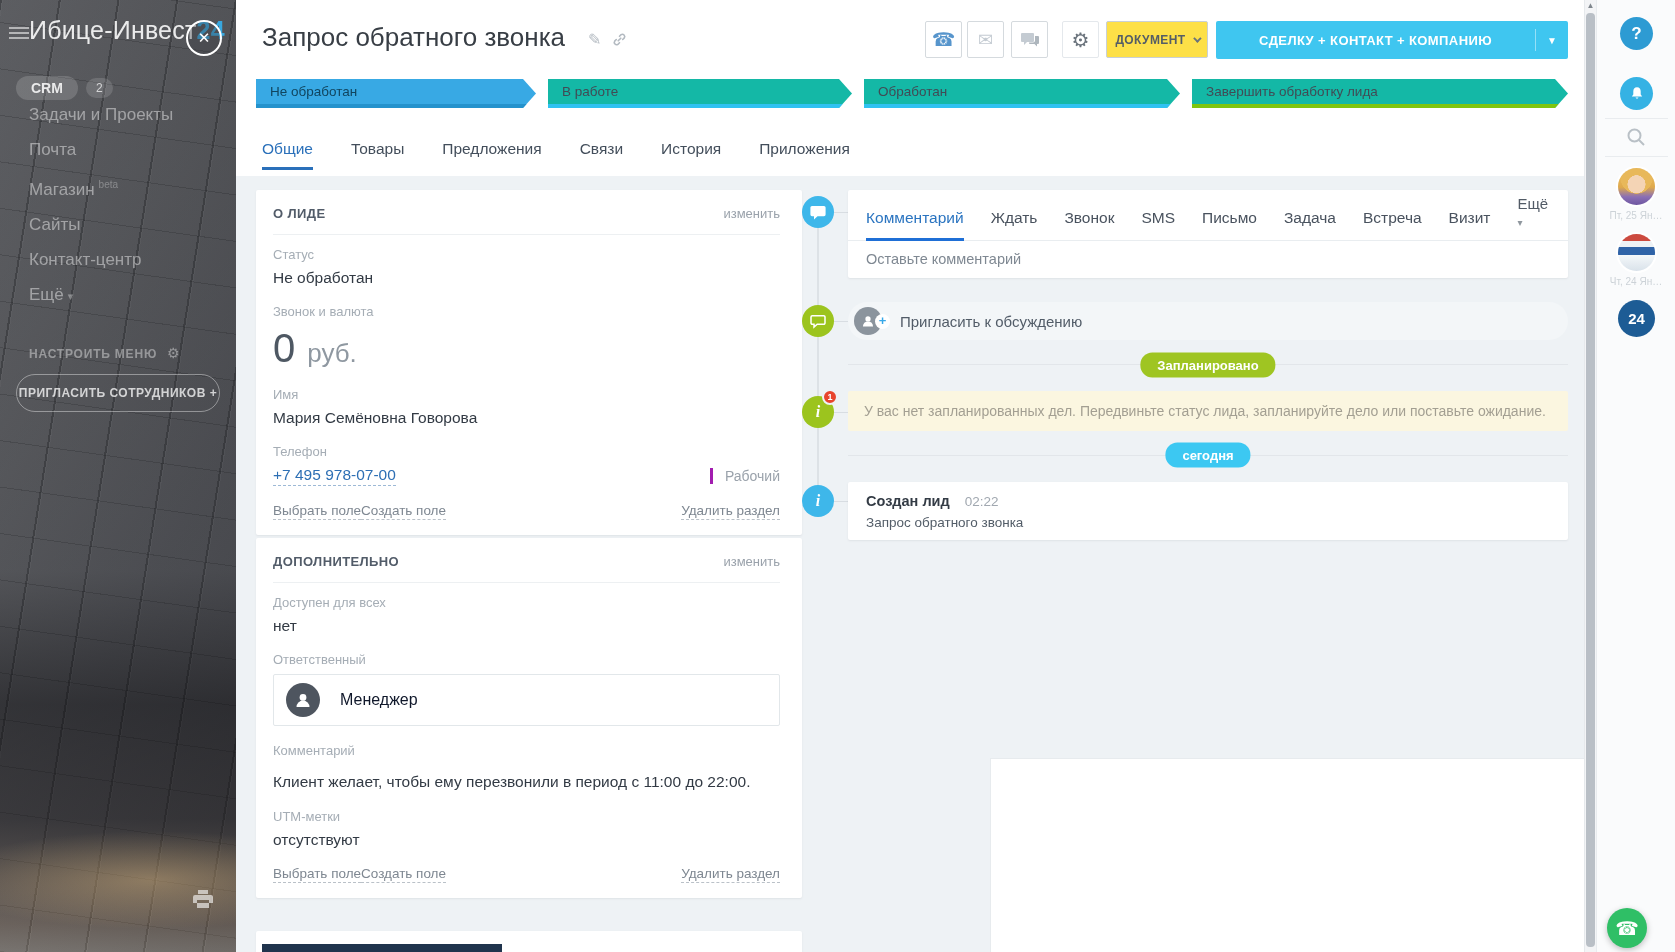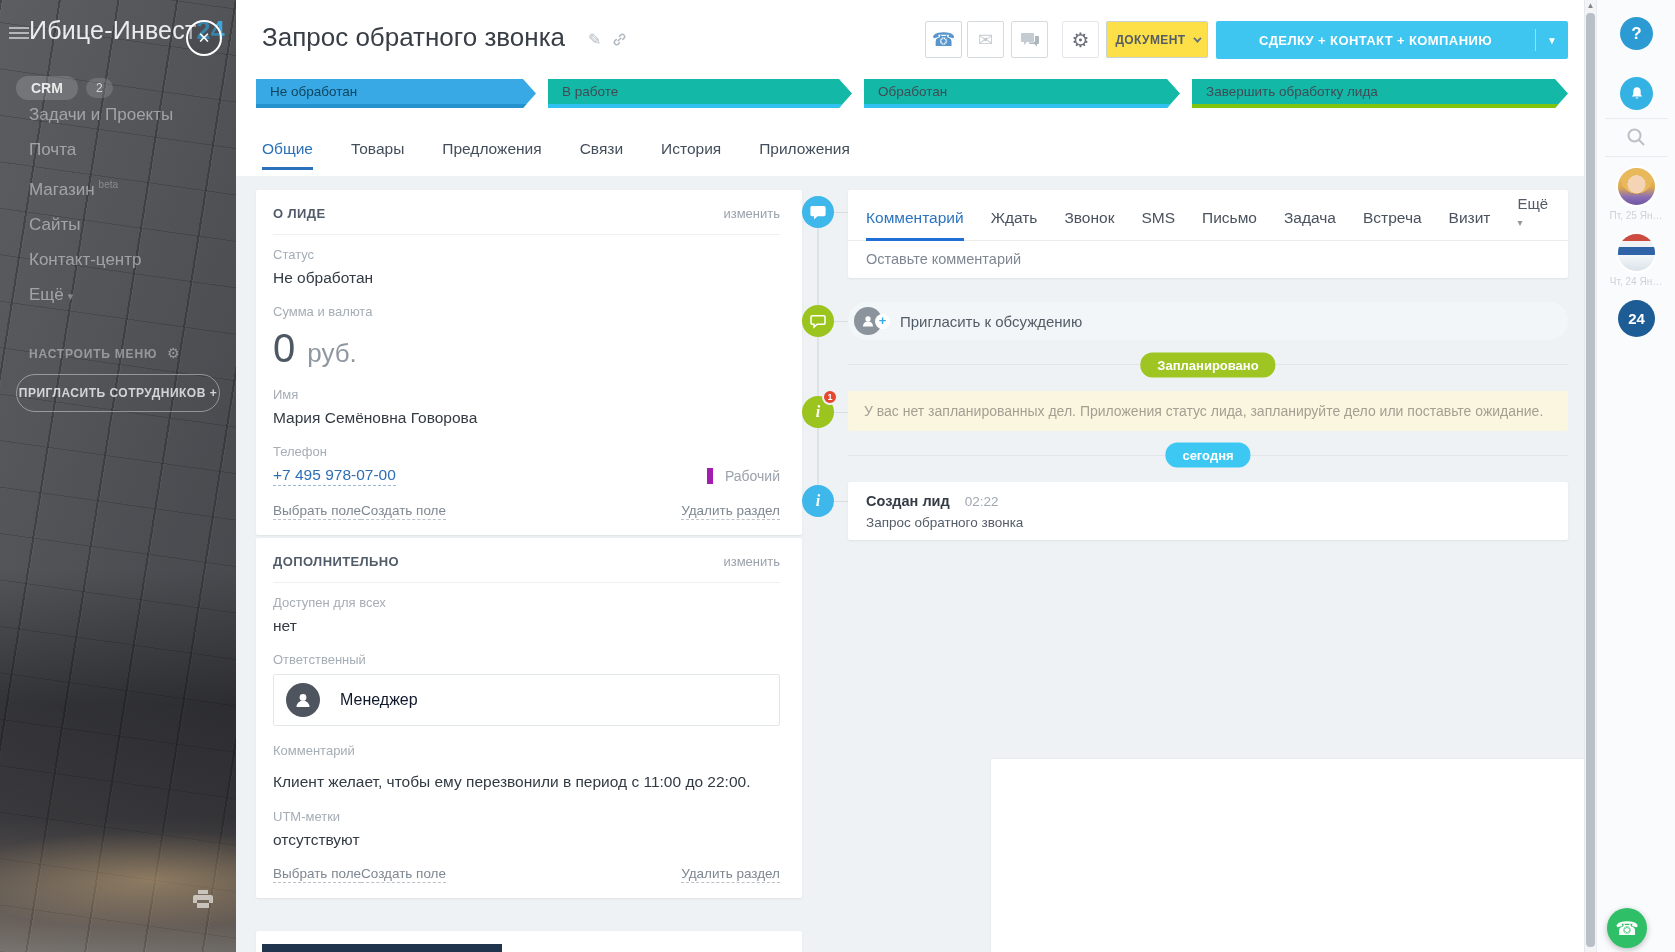--- a/index.html
+++ b/index.html
@@ -81,21 +81,21 @@
   .card-edit { margin-left:auto; font-size:13px; color:#9aa2ab; cursor:pointer; }
   .card-div { height:1px; background:#edf0f2; margin:13px 0 12px 0; }
   .fld { margin-bottom:17px; }
   .fld-label { font-size:13px; color:#a5adb5; margin-bottom:7px; }
   .fld-value { font-size:15.5px; color:#323a44; }
   .amount-row { display:flex; align-items:baseline; gap:12px; margin-top:2px; }
   .amount-main { font-size:40px; color:#4e5863; line-height:44px; }
   .amount-cur { font-size:26px; color:#8f98a1;text-align:center; }
   .phone-row { display:flex; align-items:center; }
   .phone-link { font-size:15.5px; color:#2d6fb4; border-bottom:1px dashed #9db9d6; padding-bottom:1px; cursor:pointer; }
-  .phone-kind { margin-left:auto; font-size:14px; color:#9aa2ab; border-left:6px solid #a21caf; padding-left:12px; }
+  .phone-kind { margin-left:auto; font-size:14px; color:#9aa2ab; border-left:3px solid #a21caf; padding-left:12px; }
   .card-links { display:flex; margin-top:16px; }
   .dlink { font-size:13.5px; color:#7e8791; border-bottom:1px dashed #bac1c8; padding-bottom:1px; cursor:pointer; }
   .dlink.right { margin-left:auto; }
   .assignee-box { border:1px solid #e2e7ea; border-radius:2px; height:52px; display:flex; align-items:center; padding-left:12px; }
   .avatar-circle { width:34px; height:34px; border-radius:50%; background:#4e555f; display:flex; align-items:center; justify-content:center; }
   .assignee-name { margin-left:20px; font-size:16px; color:#0f172a; cursor:pointer; }
   .comment-val { margin-top:14px; line-height:20px; }
   .card3 { position:absolute; left:20px; top:931px; width:546px; height:21px; background:#fff; border-radius:2px 2px 0 0; box-shadow:0 1px 2px rgba(85,95,110,.10); }
   .navy-bar { position:absolute; left:26px; top:944px; width:240px; height:8px; background:#20344d; }
 
@@ -252,21 +252,21 @@
       <div class="card-hd">
         <span class="card-title">О ЛИДЕ</span>
         <span class="card-edit">изменить</span>
       </div>
       <div class="card-div"></div>
       <div class="fld">
         <div class="fld-label">Статус</div>
         <div class="fld-value">Не обработан</div>
       </div>
       <div class="fld">
-        <div class="fld-label">Сумма и валюта</div>
+        <div class="fld-label">Звонок и валюта</div>
         <div class="amount-row">
           <span class="amount-main">0</span>
           <span class="amount-cur">руб.</span>
         </div>
       </div>
       <div class="fld">
         <div class="fld-label">Имя</div>
         <div class="fld-value">Мария Семёновна Говорова</div>
       </div>
       <div class="fld">
@@ -365,21 +365,21 @@
       <span class="invite-label">Пригласить к обсуждению</span>
     </div>
 
     <div class="tl-divider" style="top:364px;"></div>
     <div class="tl-badge green" style="top:365px;">Запланировано</div>
 
     <div class="tl-ic green" style="top:396px;">
         <span class="i-glyph">i</span>
       </div>
     <div class="red-badge">1</div>
-    <div class="notice">У вас нет запланированных дел. Приложения статус лида, запланируйте дело или поставьте ожидание.</div>
+    <div class="notice">У вас нет запланированных дел. Передвиньте статус лида, запланируйте дело или поставьте ожидание.</div>
 
     <div class="tl-divider" style="top:455px;"></div>
     <div class="tl-badge blue" style="top:455px;">сегодня</div>
 
     <div class="tl-ic blue" style="top:485px;">
         <span class="i-glyph">i</span>
       </div>
     <div class="tl-card entry-card">
       <div class="entry-head">
         <span class="entry-title">Создан лид</span>

